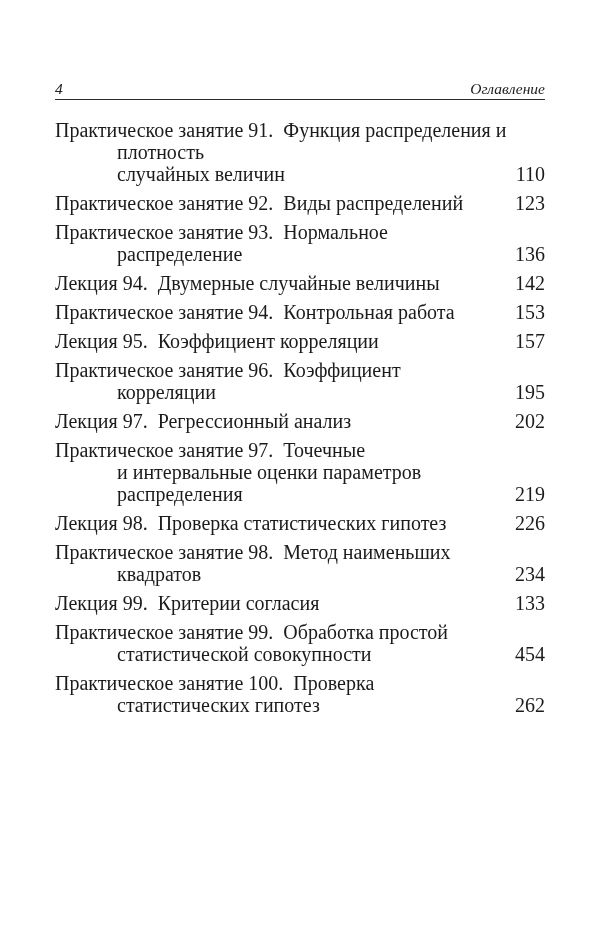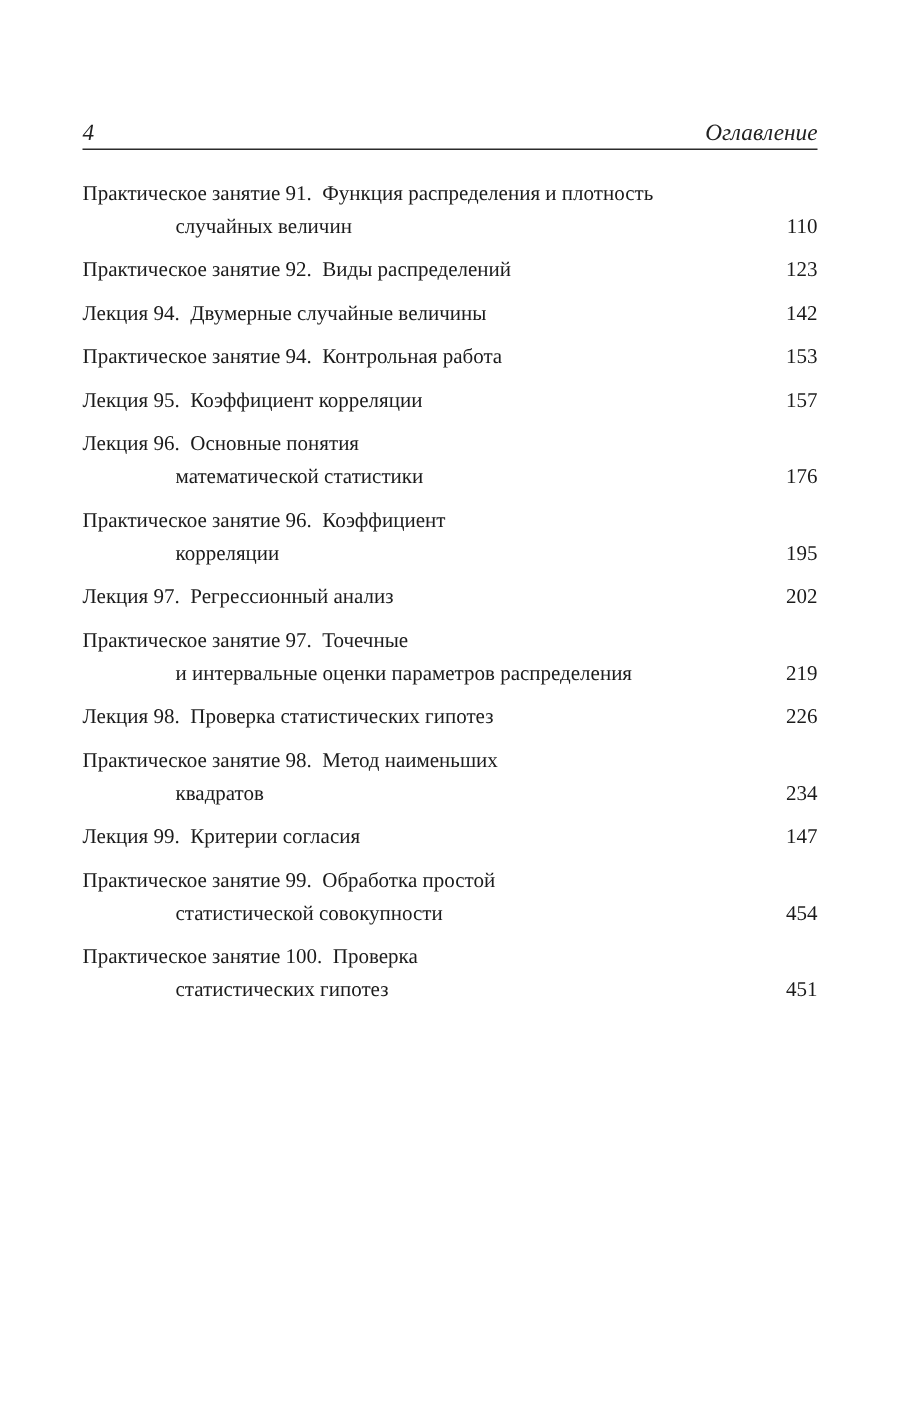--- a/index.html
+++ b/index.html
@@ -29,21 +29,21 @@
     line-height: 17px;
     padding-bottom: 2px;
     border-bottom: 1.5px solid #2b2b2b;
     color: #222222;
   }
   .toc {
     margin-top: 19px;
   }
   .toc-entry {
     position: relative;
-    font-size: 14px;
+    font-size: 20px;
     line-height: 22px;
     margin-bottom: 7px;
   }
   .entry-title {
     padding-left: 62px;
     text-indent: -62px;
     white-space: pre-line;
     padding-right: 0;
   }
   .entry-page {
@@ -74,42 +74,42 @@
       <div class="entry-page">110</div>
     </div>
 
 
     <div class="toc-entry">
       <div class="entry-title">Практическое занятие 92.&nbsp; Виды распределений</div>
       <div class="entry-page">123</div>
     </div>
 
 
+    <div class="toc-entry">
+      <div class="entry-title">Практическое занятие 93.&nbsp; Нормальное
+распределение</div>
+      <div class="entry-page">136</div>
+    </div>
 
     <div class="toc-entry">
       <div class="entry-title">Лекция 94.&nbsp; Двумерные случайные величины</div>
       <div class="entry-page">142</div>
     </div>
 
     <div class="toc-entry">
       <div class="entry-title">Практическое занятие 94.&nbsp; Контрольная работа</div>
       <div class="entry-page">153</div>
     </div>
 
     <div class="toc-entry">
       <div class="entry-title">Лекция 95.&nbsp; Коэффициент корреляции</div>
       <div class="entry-page">157</div>
     </div>
 
 
-    <div class="toc-entry">
-      <div class="entry-title">Лекция 96.&nbsp; Основные понятия
-математической статистики</div>
-      <div class="entry-page">176</div>
-    </div>
 
     <div class="toc-entry">
       <div class="entry-title">Практическое занятие 96.&nbsp; Коэффициент
 корреляции</div>
       <div class="entry-page">195</div>
     </div>
 
     <div class="toc-entry">
       <div class="entry-title">Лекция 97.&nbsp; Регрессионный анализ</div>
       <div class="entry-page">202</div>
@@ -127,30 +127,30 @@
     </div>
 
     <div class="toc-entry">
       <div class="entry-title">Практическое занятие 98.&nbsp; Метод наименьших
 квадратов</div>
       <div class="entry-page">234</div>
     </div>
 
     <div class="toc-entry">
       <div class="entry-title">Лекция 99.&nbsp; Критерии согласия</div>
-      <div class="entry-page">147</div>
+      <div class="entry-page">133</div>
     </div>
 
     <div class="toc-entry">
       <div class="entry-title">Практическое занятие 99.&nbsp; Обработка простой
 статистической совокупности</div>
       <div class="entry-page">454</div>
     </div>
 
 
     <div class="toc-entry">
       <div class="entry-title">Практическое занятие 100.&nbsp; Проверка
 статистических гипотез</div>
-      <div class="entry-page">451</div>
+      <div class="entry-page">262</div>
     </div>
 
   </div>
 </div>
 
 </body></html>

